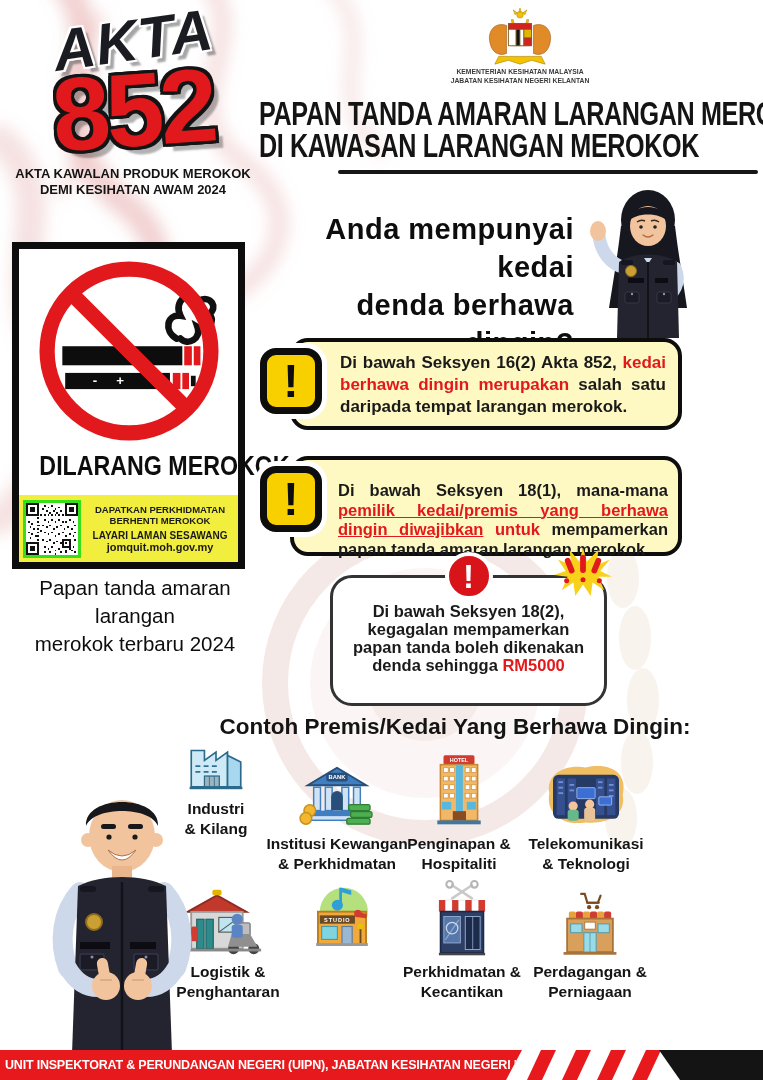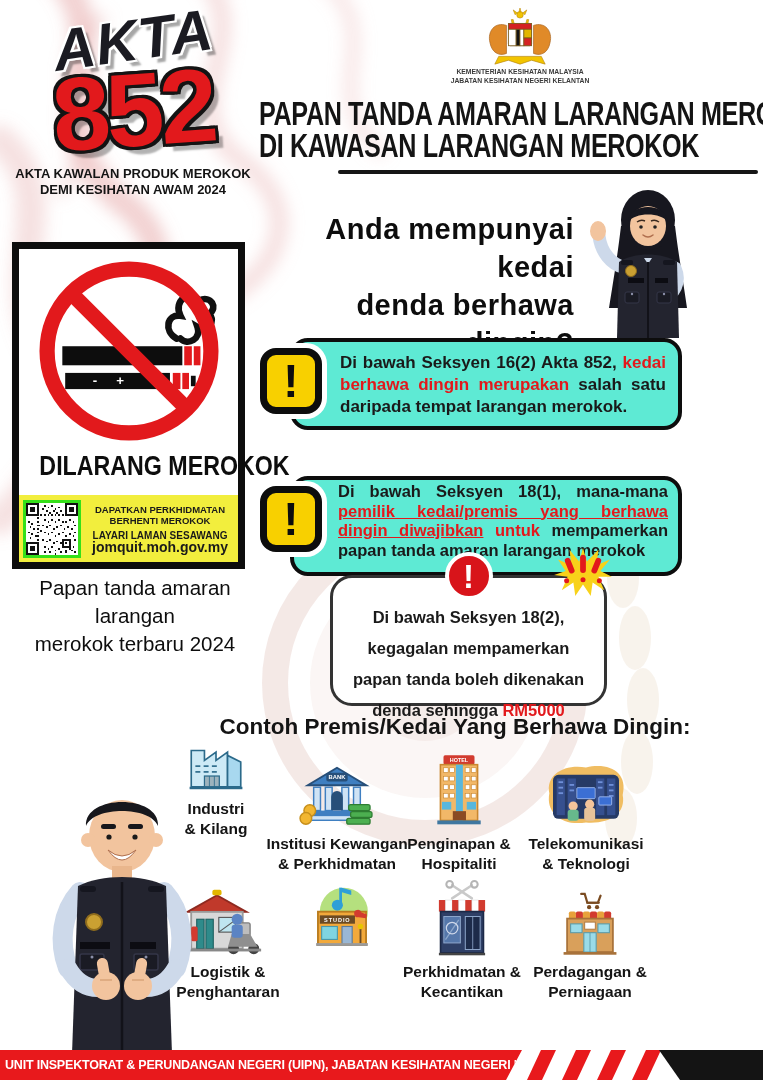--- a/index.html
+++ b/index.html
@@ -33,41 +33,41 @@
   .sign{left:12px;top:242px;width:233px;height:327px;background:#fff;border:7px solid #0d0d0d;
       box-sizing:border-box;z-index:2;}
   .sign-head{margin-top:0px;text-align:center;font-size:27px;font-weight:bold;color:#0d0d0d;white-space:nowrap;}
   .sign-head span{display:inline-block;transform:scaleX(.86);}
   .sign-strip{position:absolute;left:0;right:0;bottom:0;height:67px;background:#f2ee3d;display:flex;
       align-items:center;padding:0 4px;box-sizing:border-box;}
   .qr{width:52px;height:52px;background:#fff;border:3px solid #35e01a;flex:0 0 auto;margin-right:5px;}
   .strip-txt{flex:1;text-align:center;font-weight:bold;color:#1a1a1a;}
   .strip-txt .s1{font-size:9.5px;line-height:11px;}
   .strip-txt .s2{font-size:10px;line-height:11px;margin-top:4px;}
-  .strip-txt .s3{font-size:14px;line-height:12px;}
+  .strip-txt .s3{font-size:11px;line-height:12px;}
   .caption{left:2px;top:574px;width:266px;z-index:2;text-align:center;
       font-size:20.5px;line-height:28px;font-weight:normal;color:#0d0d0d;}
   
-  .notice{position:absolute;left:290px;width:392px;background:#5eead4;border:4px solid #0d0d0d;
+  .notice{position:absolute;left:290px;width:392px;background:#fef9c3;border:4px solid #0d0d0d;
       border-radius:18px;box-sizing:border-box;z-index:3;}
   .notice-1{top:338px;height:92px;padding:10px 12px 8px 46px;}
-  .notice-2{top:476px;height:100px;padding:2px 10px 4px 44px;}
+  .notice-2{top:456px;height:100px;padding:21px 10px 4px 44px;}
   .notice p{margin:0;text-align:justify;font-weight:bold;}
   .notice-1 p{font-size:17px;line-height:22px;}
   .notice-2 p{font-size:16.5px;line-height:19.5px;}
   .warn-icon{position:absolute;left:-34px;width:62px;height:66px;background:#f8d000;border:7px solid #0d0d0d;
       border-radius:16px;box-shadow:0 0 0 5px #fff;box-sizing:border-box;display:flex;align-items:center;justify-content:center;}
   .warn-icon::before{content:"!";font-size:46px;font-weight:bold;color:#0d0d0d;line-height:1;}
   .notice-1 .warn-icon{top:6px;} .notice-2 .warn-icon{top:6px;}
   .seg-b{color:#1a1a1a;} .seg-r{color:#e2191c;} .seg-ru{color:#e2191c;text-decoration:underline;}
   .seg-rb{color:#e2191c;}
   
   .penalty{position:absolute;left:330px;top:575px;width:277px;height:131px;background:#fff;border:3px solid #333;
       border-radius:22px;box-sizing:border-box;z-index:3;padding:24px 14px 0 14px;}
-  .penalty p{margin:0;text-align:center;font-size:16.5px;line-height:31px;font-weight:bold;}
+  .penalty p{margin:0;text-align:center;font-size:16.5px;line-height:18px;font-weight:bold;}
   .alert-circle{position:absolute;top:-26px;left:50%;transform:translateX(-50%);width:48px;height:48px;
       border-radius:50%;background:#d8141a;border:4px solid #fff;box-sizing:border-box;
       display:flex;align-items:center;justify-content:center;}
   .alert-circle::before{content:"!";color:#fff;font-size:33px;font-weight:bold;line-height:1;}
   .burst{position:absolute;top:-32px;right:-8px;}
   
   .ex-heading{left:150px;top:714px;width:610px;z-index:2;text-align:center;
       font-size:22.5px;font-weight:bold;color:#141414;}
   .cat{position:absolute;width:150px;z-index:2;text-align:center;}
   .cat .ic{display:flex;justify-content:center;align-items:flex-end;height:80px;}

